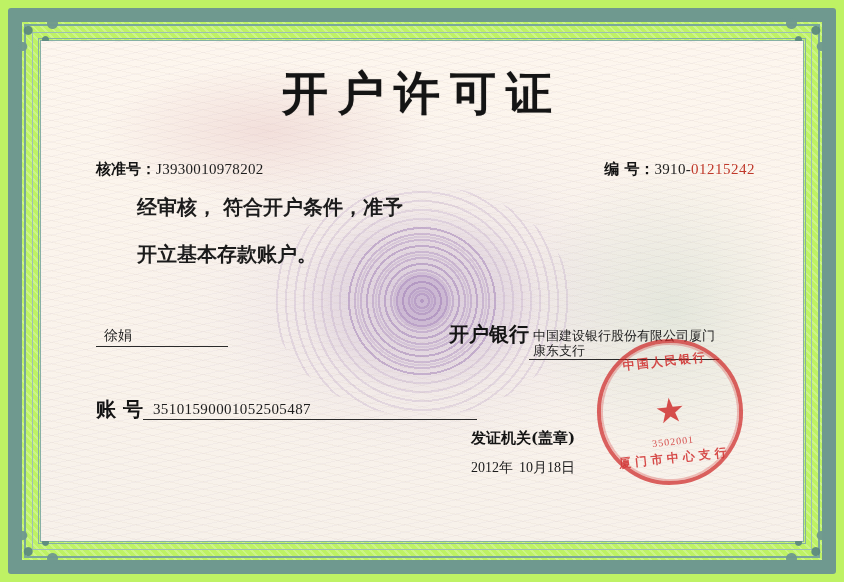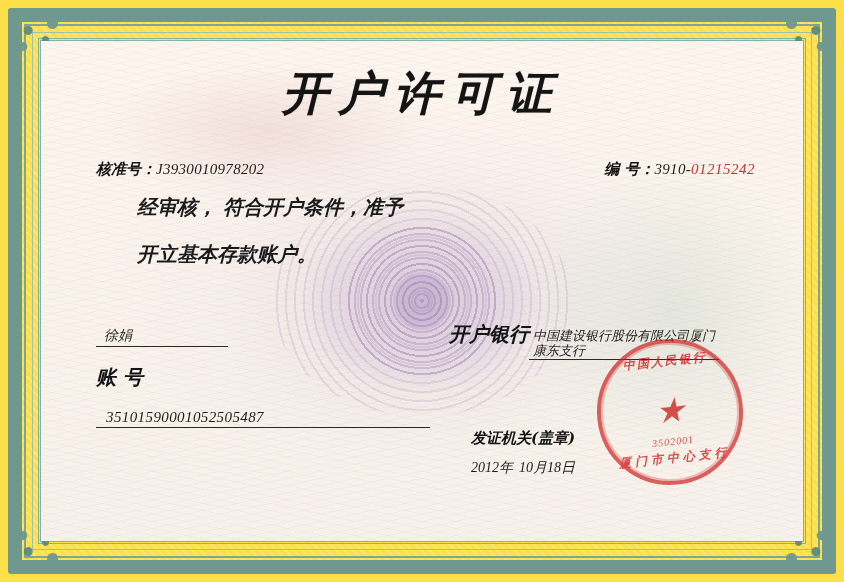--- a/index.html
+++ b/index.html
@@ -11,23 +11,22 @@
     width: 844px;
     height: 582px;
     font-family: "Liberation Serif", serif;
     overflow: hidden;
   }
 
   #certificate {
     position: relative;
     width: 844px;
     height: 582px;
-    background: #fde047;
+    background: #bef264;
     overflow: hidden;
-    font-style: italic;
   }
 
   
   .border-outer {
     position: absolute;
     left: 8px; top: 8px; right: 8px; bottom: 8px;
     border: 14px solid #6f998f;
     border-radius: 3px;
     background:
       repeating-linear-gradient(45deg,
@@ -228,21 +227,21 @@
     border-bottom: 1px solid #2a2a2a;
     font-size: 13px;
     line-height: 15px;
     padding: 0 2px 1px 4px;
     position: relative;
     top: -1px;
     white-space: normal;
   }
 
   
-  #row-account { left: 55px; top: 323px; flex-direction: column; }
+  #row-account { left: 55px; top: 342px; }
   #account-no {
     display: inline-block;
     min-width: 320px;
     border-bottom: 1px solid #2a2a2a;
     font-size: 15px;
     padding: 0 4px 1px 10px;
     position: relative;
     top: -2px;
     letter-spacing: .4px;
   }

